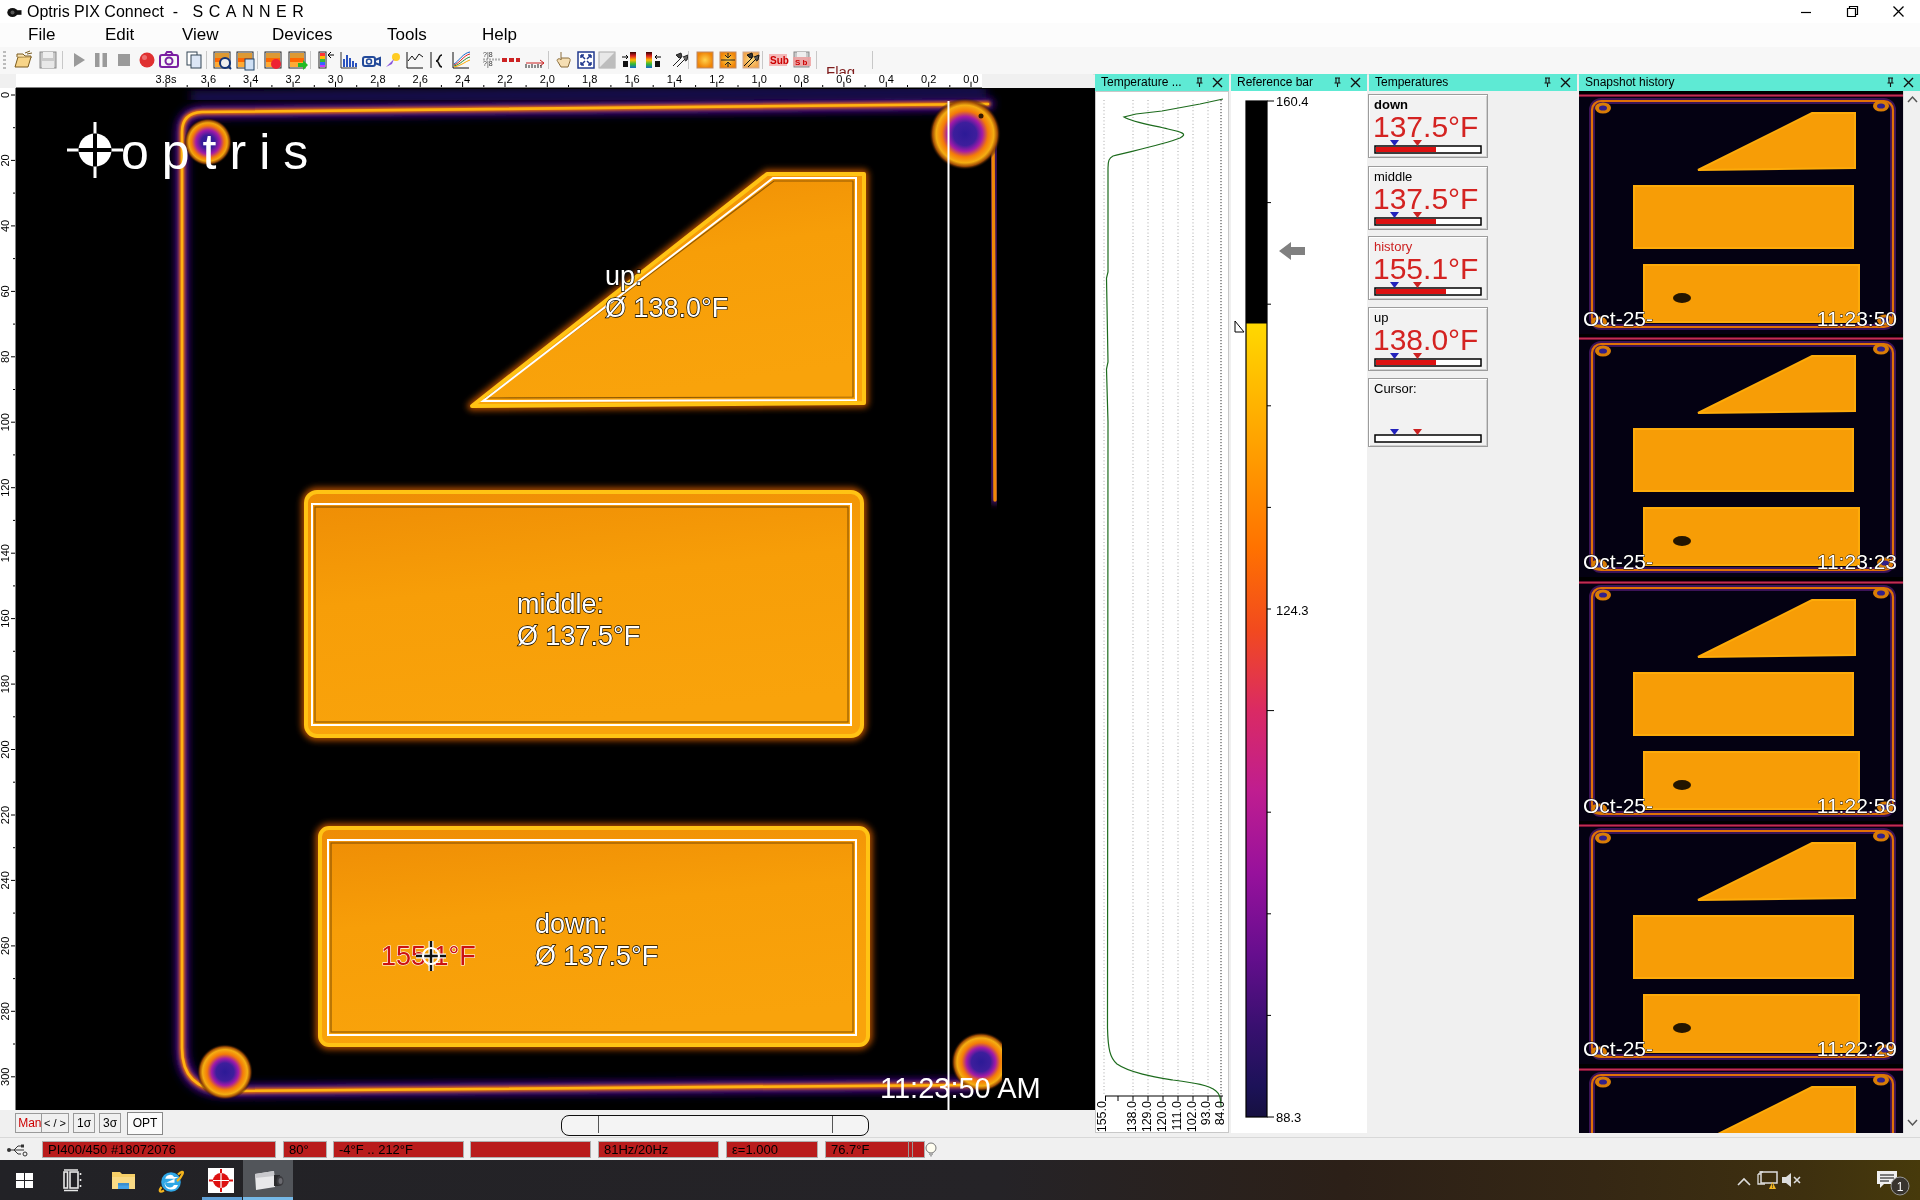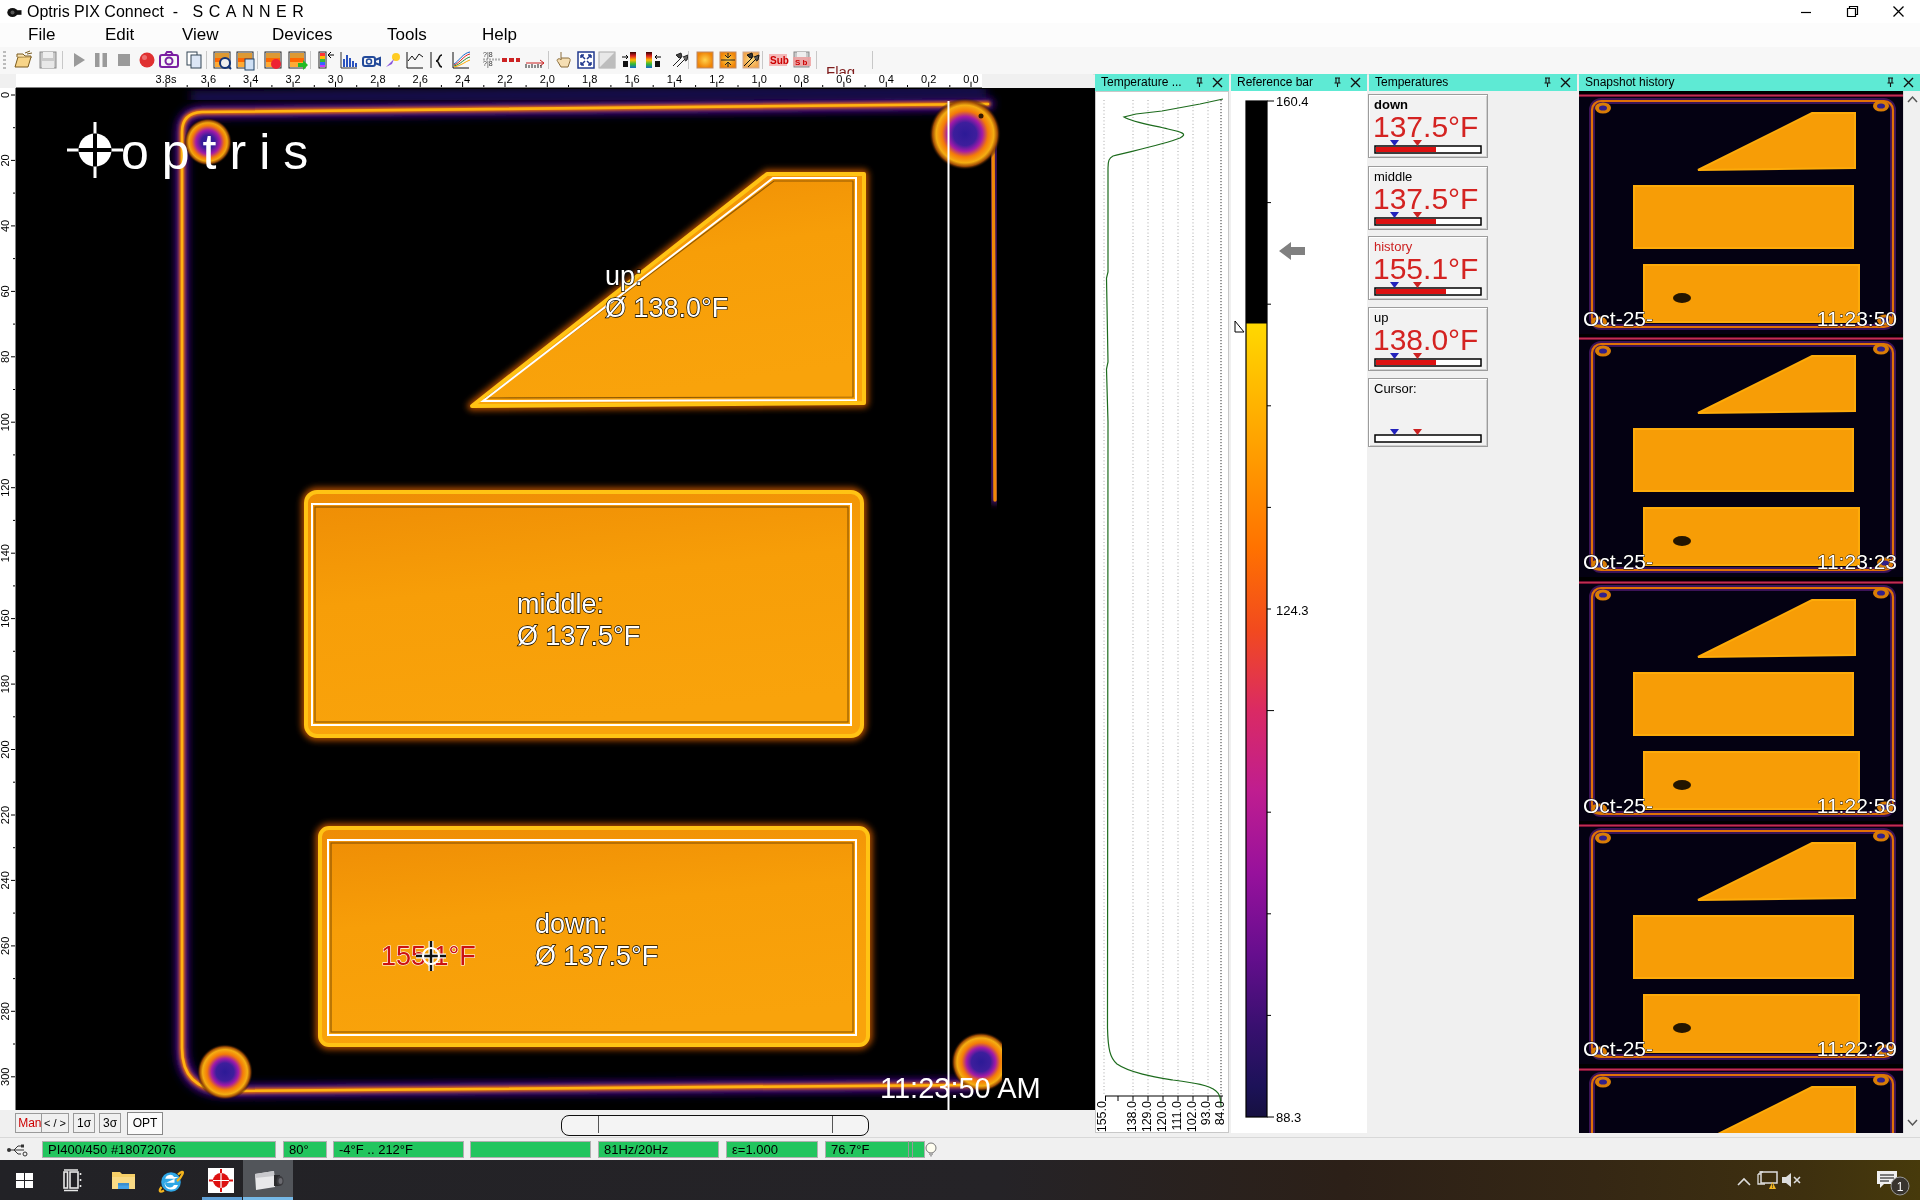--- a/index.html
+++ b/index.html
@@ -10,21 +10,21 @@
 #menubar{left:0;top:23px;width:1920px;height:24px;background:#fcfcfc;}
 .menuitem{position:absolute;top:2px;font-size:17px;color:#000;}
 #toolbar{left:0;top:47px;width:1920px;height:27px;background:#f7f7f7;border-bottom:1px solid #e0e0e0;}
 .tbsep{position:absolute;top:4px;width:1px;height:18px;background:#c8c8c8;}
 #ctrlstrip{left:0;top:1110px;width:1093px;height:27px;background:#f0f0f0;}
 .cbtn{position:absolute;top:3px;height:18px;background:#f0f0f0;border:1px solid #9a9a9a;
       font-size:12px;color:#000;text-align:center;line-height:18px;box-sizing:content-box;}
 .ptitle{position:absolute;height:17px;background:#5eead4;color:#000;font-size:12px;
         line-height:17px;padding-left:6px;box-sizing:border-box;}
 .sfield{position:absolute;top:3px;height:17px;border:1px solid #b0b0b0;font-size:13px;color:#000;
-        line-height:16px;box-sizing:border-box;padding-left:5px;background:#22c55e;}
+        line-height:16px;box-sizing:border-box;padding-left:5px;background:#b91c1c;}
 .tbox{position:absolute;left:1368px;width:118px;background:#f2f2f2;border:1px solid #9c9c9c;
       box-shadow:1px 1px 0 #fff inset, -1px -1px 0 #cfcfcf inset;}
 .tlab{position:absolute;left:5px;top:2px;font-size:13px;color:#000;}
 .tval{position:absolute;left:4px;top:15px;font-size:30px;color:#d42321;letter-spacing:0px;}
 </style></head><body>
 <div id="app">
 
 <div class="abs" id="titlebar"></div>
 <div class="abs" style="left:7px;top:5px;"><svg width="15" height="13" viewBox="0 0 15 13">
  <ellipse cx="5.5" cy="6.5" rx="5.2" ry="4.6" fill="#111"></ellipse>

